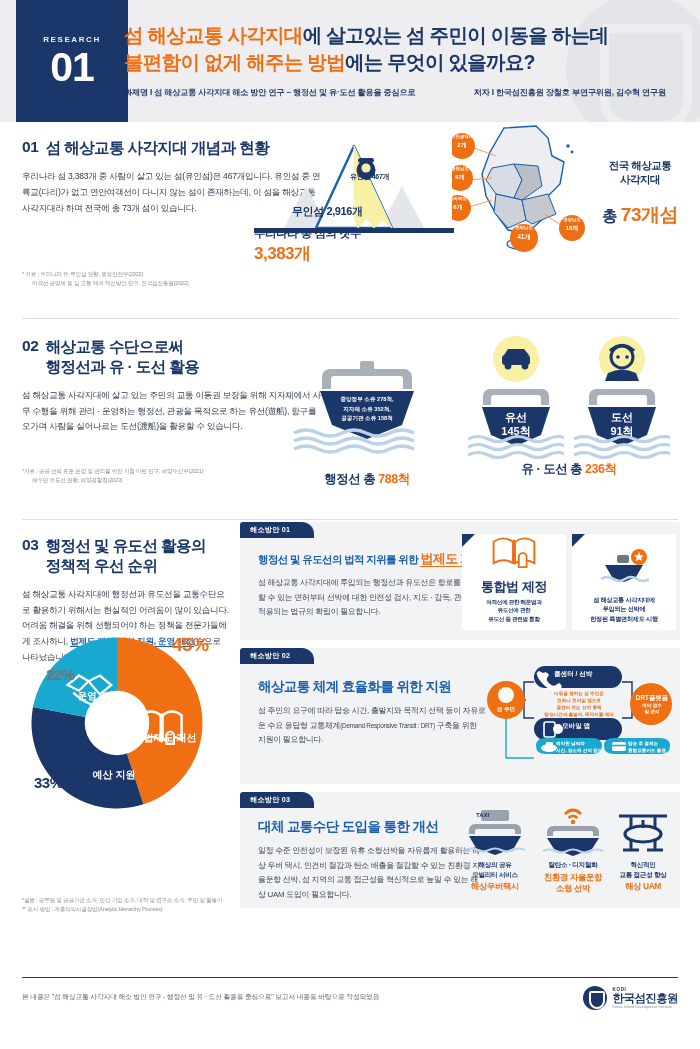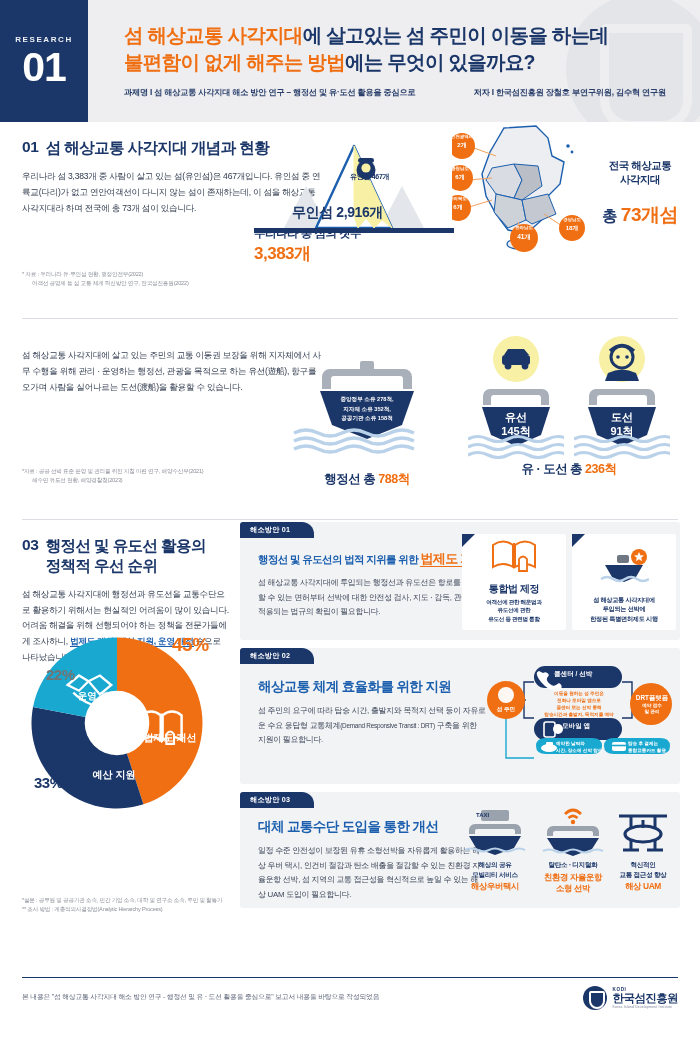--- a/index.html
+++ b/index.html
@@ -7,21 +7,21 @@
     width: 700px; height: 1049px;
     font-family: "Liberation Sans", "DejaVu Sans", sans-serif;
     background: #ffffff; color: #1b3668;
     -webkit-font-smoothing: antialiased;
   }
   .page { position: relative; width: 700px; height: 1049px; overflow: hidden; background:#fff; }
 
   
   .header { position: relative; width: 700px; height: 122px; background: #eeeef0; overflow: hidden; }
   .header-left {
-    position: absolute; left: 0; top: 0; width: 88px; height: 122px;
+    position: absolute; left: 16px; top: 0; width: 112px; height: 122px;
     background: #1b3668; color: #fff; display: flex; flex-direction: column;
     align-items: center; justify-content: center;
   }
   .hl-kicker { font-size: 8px; letter-spacing: 1.6px; font-weight: bold; opacity: .92; }
   .hl-num { font-size: 41px; font-weight: bold; line-height: 1; margin-top: 3px; letter-spacing: -1px; }
   .header-watermark {
     position: absolute; right: -16px; top: -6px; width: 150px; height: 150px;
     border-radius: 50%; background: #e3e4e7; opacity: .85;
   }
   .header-watermark::after{
@@ -45,21 +45,21 @@
   .note { font-size: 5.6px; line-height: 1.65; color: #8b8f99; letter-spacing: -0.2px; }
 
   .divider { height: 1px; background: #dcdee3; margin: 0 22px; }
 
   
   #sec01 { height: 196px; padding-top: 16px; }
   .islands { position: absolute; left: 254px; top: 6px; width: 200px; height: 132px; }
   .isl-caption { position: absolute; left: 254px; top: 104px; width: 200px; text-align: left; }
   .isl-cap-t { font-size: 11.5px; font-weight: bold; color: #1b3668; letter-spacing: -0.5px; }
   .isl-cap-n { font-size: 17px; font-weight: bold; color: #f06f12; letter-spacing: -0.5px; margin-top: 1px;}
-  .label-uninhabited { position:absolute; left: 38px; top: 76px; font-size: 14px; font-weight: bold; color:#1b3668; letter-spacing:-0.4px;}
+  .label-uninhabited { position:absolute; left: 38px; top: 76px; font-size: 11px; font-weight: bold; color:#1b3668; letter-spacing:-0.4px;}
   .label-inhabited { position:absolute; left: 96px; top: 44px; font-size: 7px; font-weight: bold; color:#1b3668; letter-spacing:-0.3px;}
 
   .mapbox { position: absolute; left: 452px; top: 0px; width: 232px; height: 130px; }
   .map-title { position: absolute; left: 140px; top: 36px; width: 96px; text-align: center; }
   .map-t1 { font-size: 10.5px; font-weight: bold; color:#1b3668; line-height:1.35; letter-spacing:-0.5px;}
   .map-t2 { font-size: 15.5px; font-weight: bold; color:#1b3668; margin-top:16px; letter-spacing:-0.5px;}
   .map-t2 .big { color:#f06f12; font-size: 19px; }
   .s1-note { position:absolute; left: 22px; top: 148px; }
 
   
@@ -95,21 +95,21 @@
 
   .icard {
     position:absolute; background:#fff; width: 104px; height: 96px; border-radius:2px;
     display:flex; flex-direction:column; align-items:center; justify-content:flex-end;
     padding-bottom: 7px;
   }
   .icard::before{
     content:""; position:absolute; left:0; top:0; width:0;height:0;
     border-top: 13px solid #1b3668; border-right: 13px solid transparent;
   }
-  .icard-t { font-size: 10px; font-weight:bold; color:#1b3668; letter-spacing:-0.4px; text-align:center;}
+  .icard-t { font-size: 13px; font-weight:bold; color:#1b3668; letter-spacing:-0.4px; text-align:center;}
   .icard-s { font-size: 5.6px; font-weight:bold; color:#1b3668; line-height:1.5; text-align:center; margin-top:2px; letter-spacing:-0.3px;}
 
   .mcol { position:absolute; width: 86px; text-align:center; }
   .mcol-s { font-size: 6.6px; font-weight:bold; color:#1b3668; line-height:1.45; letter-spacing:-0.3px;}
   .mcol-t { font-size: 8.4px; font-weight:bold; color:#f06f12; line-height:1.35; margin-top:2px; letter-spacing:-0.4px;}
 
   
   .footer-rule { position:absolute; left:22px; right:22px; top: 977px; height:1px; background:#1b3668; }
   .footer-txt { position:absolute; left:22px; top: 992px; font-size: 6.8px; color:#5a6276; letter-spacing:-0.2px;}
   .footer-logo { position:absolute; right:22px; top: 986px; display:flex; align-items:center; gap:6px;}
@@ -239,20 +239,27 @@
 
     <div class="note s1-note">
       <div>* 자료 : 우리나라 유·무인섬 현황, 행정안전부(2022)</div>
       <div style="padding-left:10px">여객선 공영제 등 섬 교통 체계 혁신방안 연구, 한국섬진흥원(2022)</div>
     </div>
   </div>
 
   <div class="divider"></div>
 
   <div class="sec" id="sec02">
+    <div class="sec-head">
+      <span class="sec-no">02</span>
+      <span class="sec-title">
+        <span>해상교통 수단으로써</span><br>
+        <span>행정선과 유 · 도선 활용</span>
+      </span>
+    </div>
     <div class="sec-body">섬 해상교통 사각지대에 살고 있는 주민의 교통 이동권 보장을 위해 지자체에서 사무 수행을 위해 관리 · 운영하는 행정선, 관광을 목적으로 하는 유선(遊船), 항구를 오가며 사람을 실어나르는 도선(渡船)을 활용할 수 있습니다.</div>
 
     <div class="boats">
 
       <div class="boat-grp" style="left:0;top:16px;width:150px;">
         <svg width="150" height="112" viewBox="0 0 150 112">
           <path d="M38 22 h74 a8 8 0 0 1 8 8 v12 h-9 v-10 a3 3 0 0 0 -3 -3 h-66 a3 3 0 0 0 -3 3 v10 h-9 v-12 a8 8 0 0 1 8 -8 z" fill="#a9b0ba"></path>
           <rect x="68" y="14" width="14" height="12" rx="2" fill="#a9b0ba"></rect>
           <path d="M28 44 h94 l-12 34 -35 14 -35 -14 z" fill="#1b3668"></path>
           <path d="M2 86 q12 -6 24 0 t24 0 t24 0 t24 0 t24 0" stroke="#b9d2ea" stroke-width="3.5" fill="none"></path>

